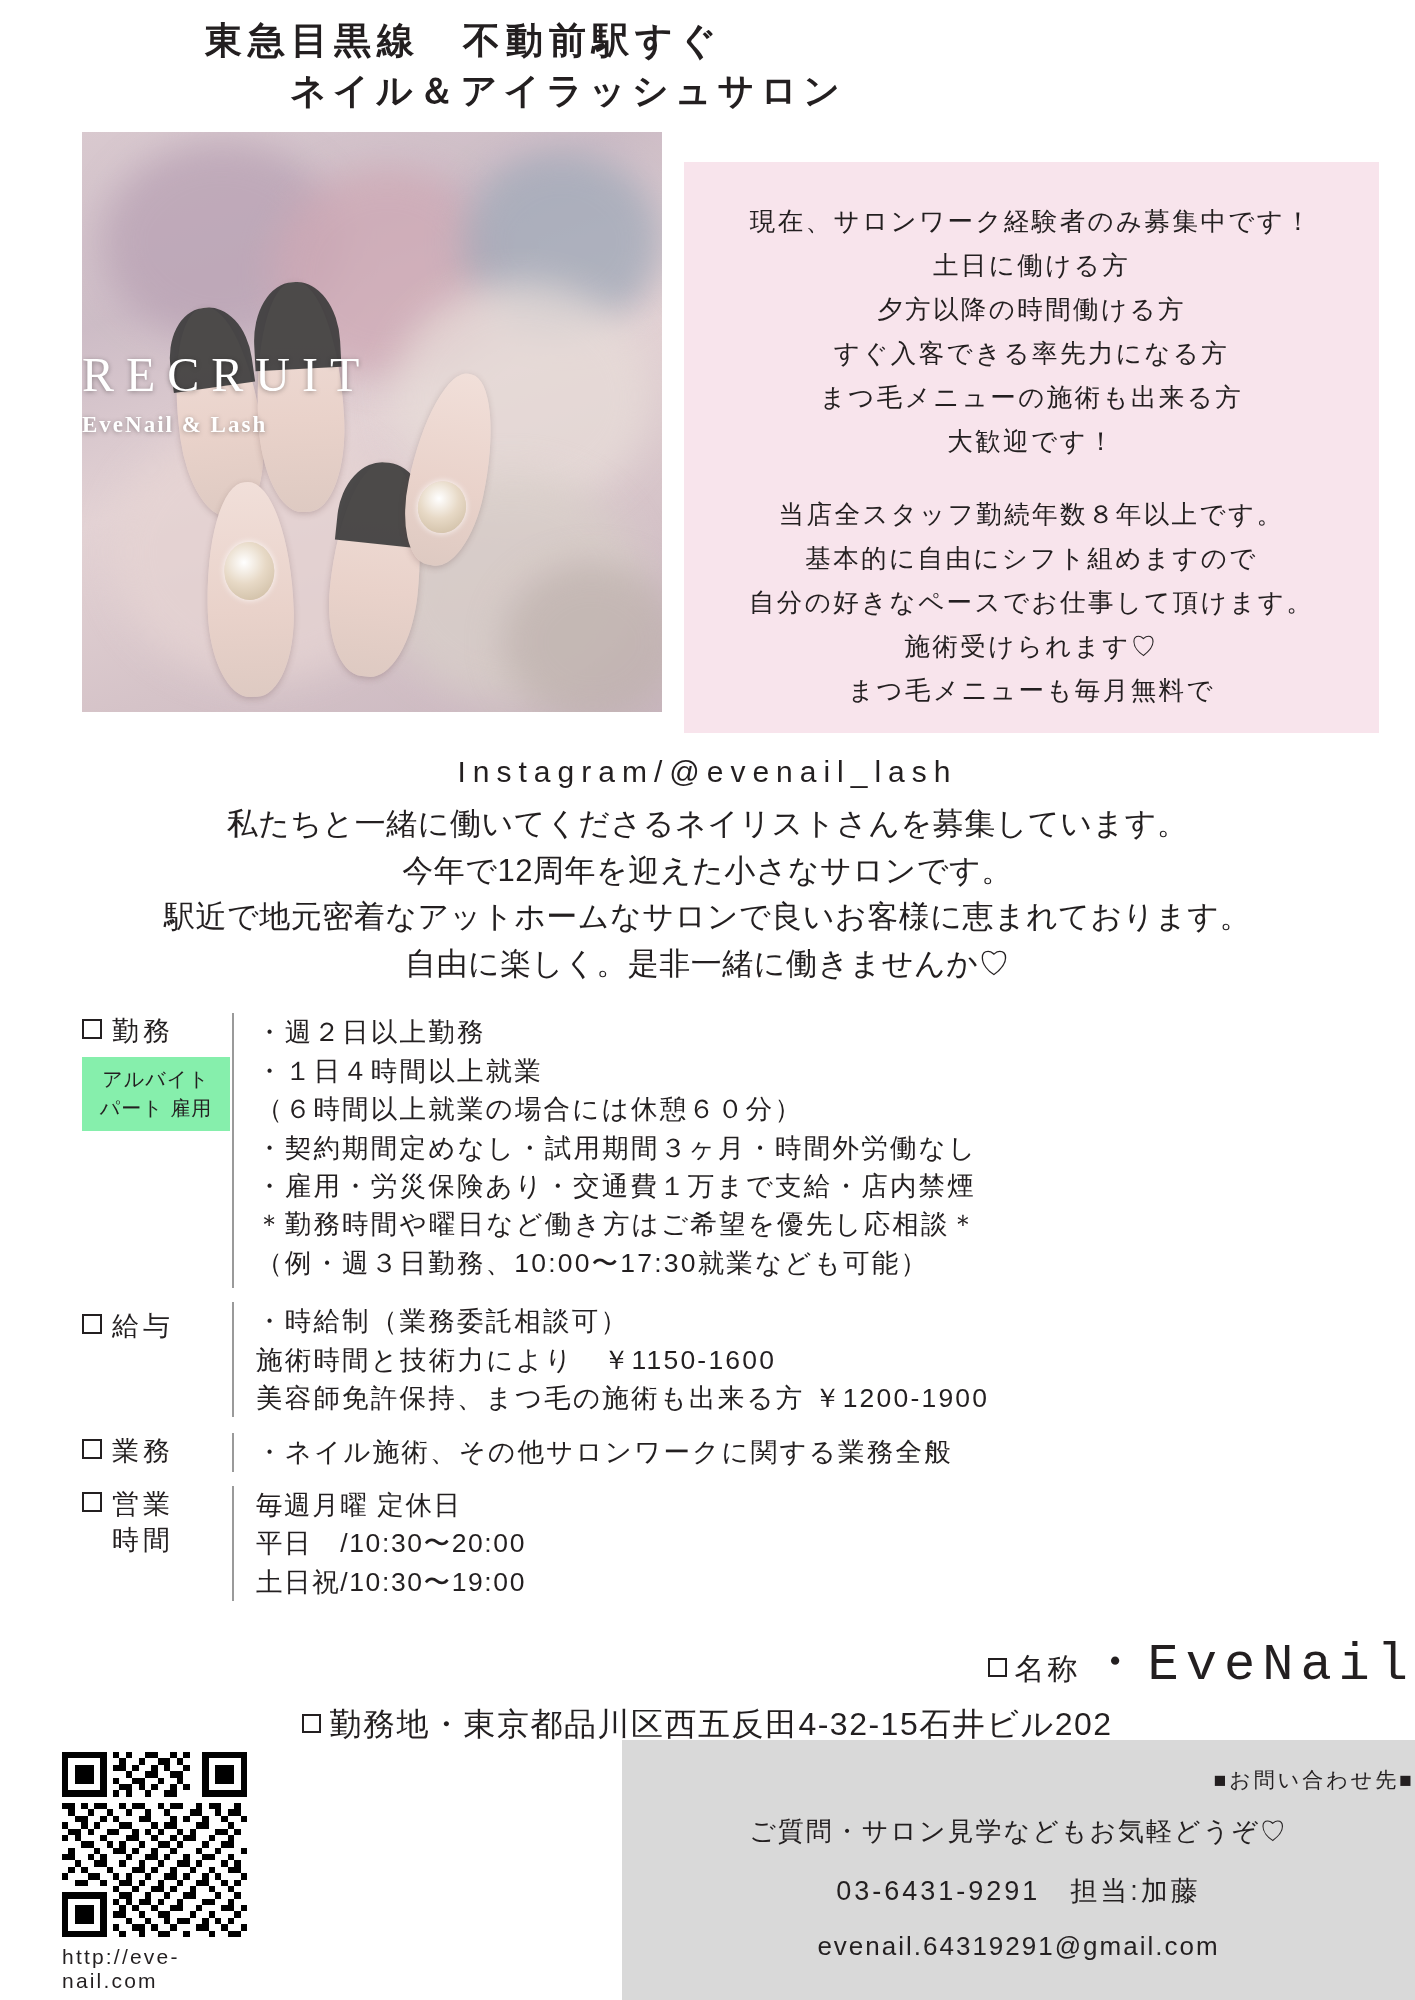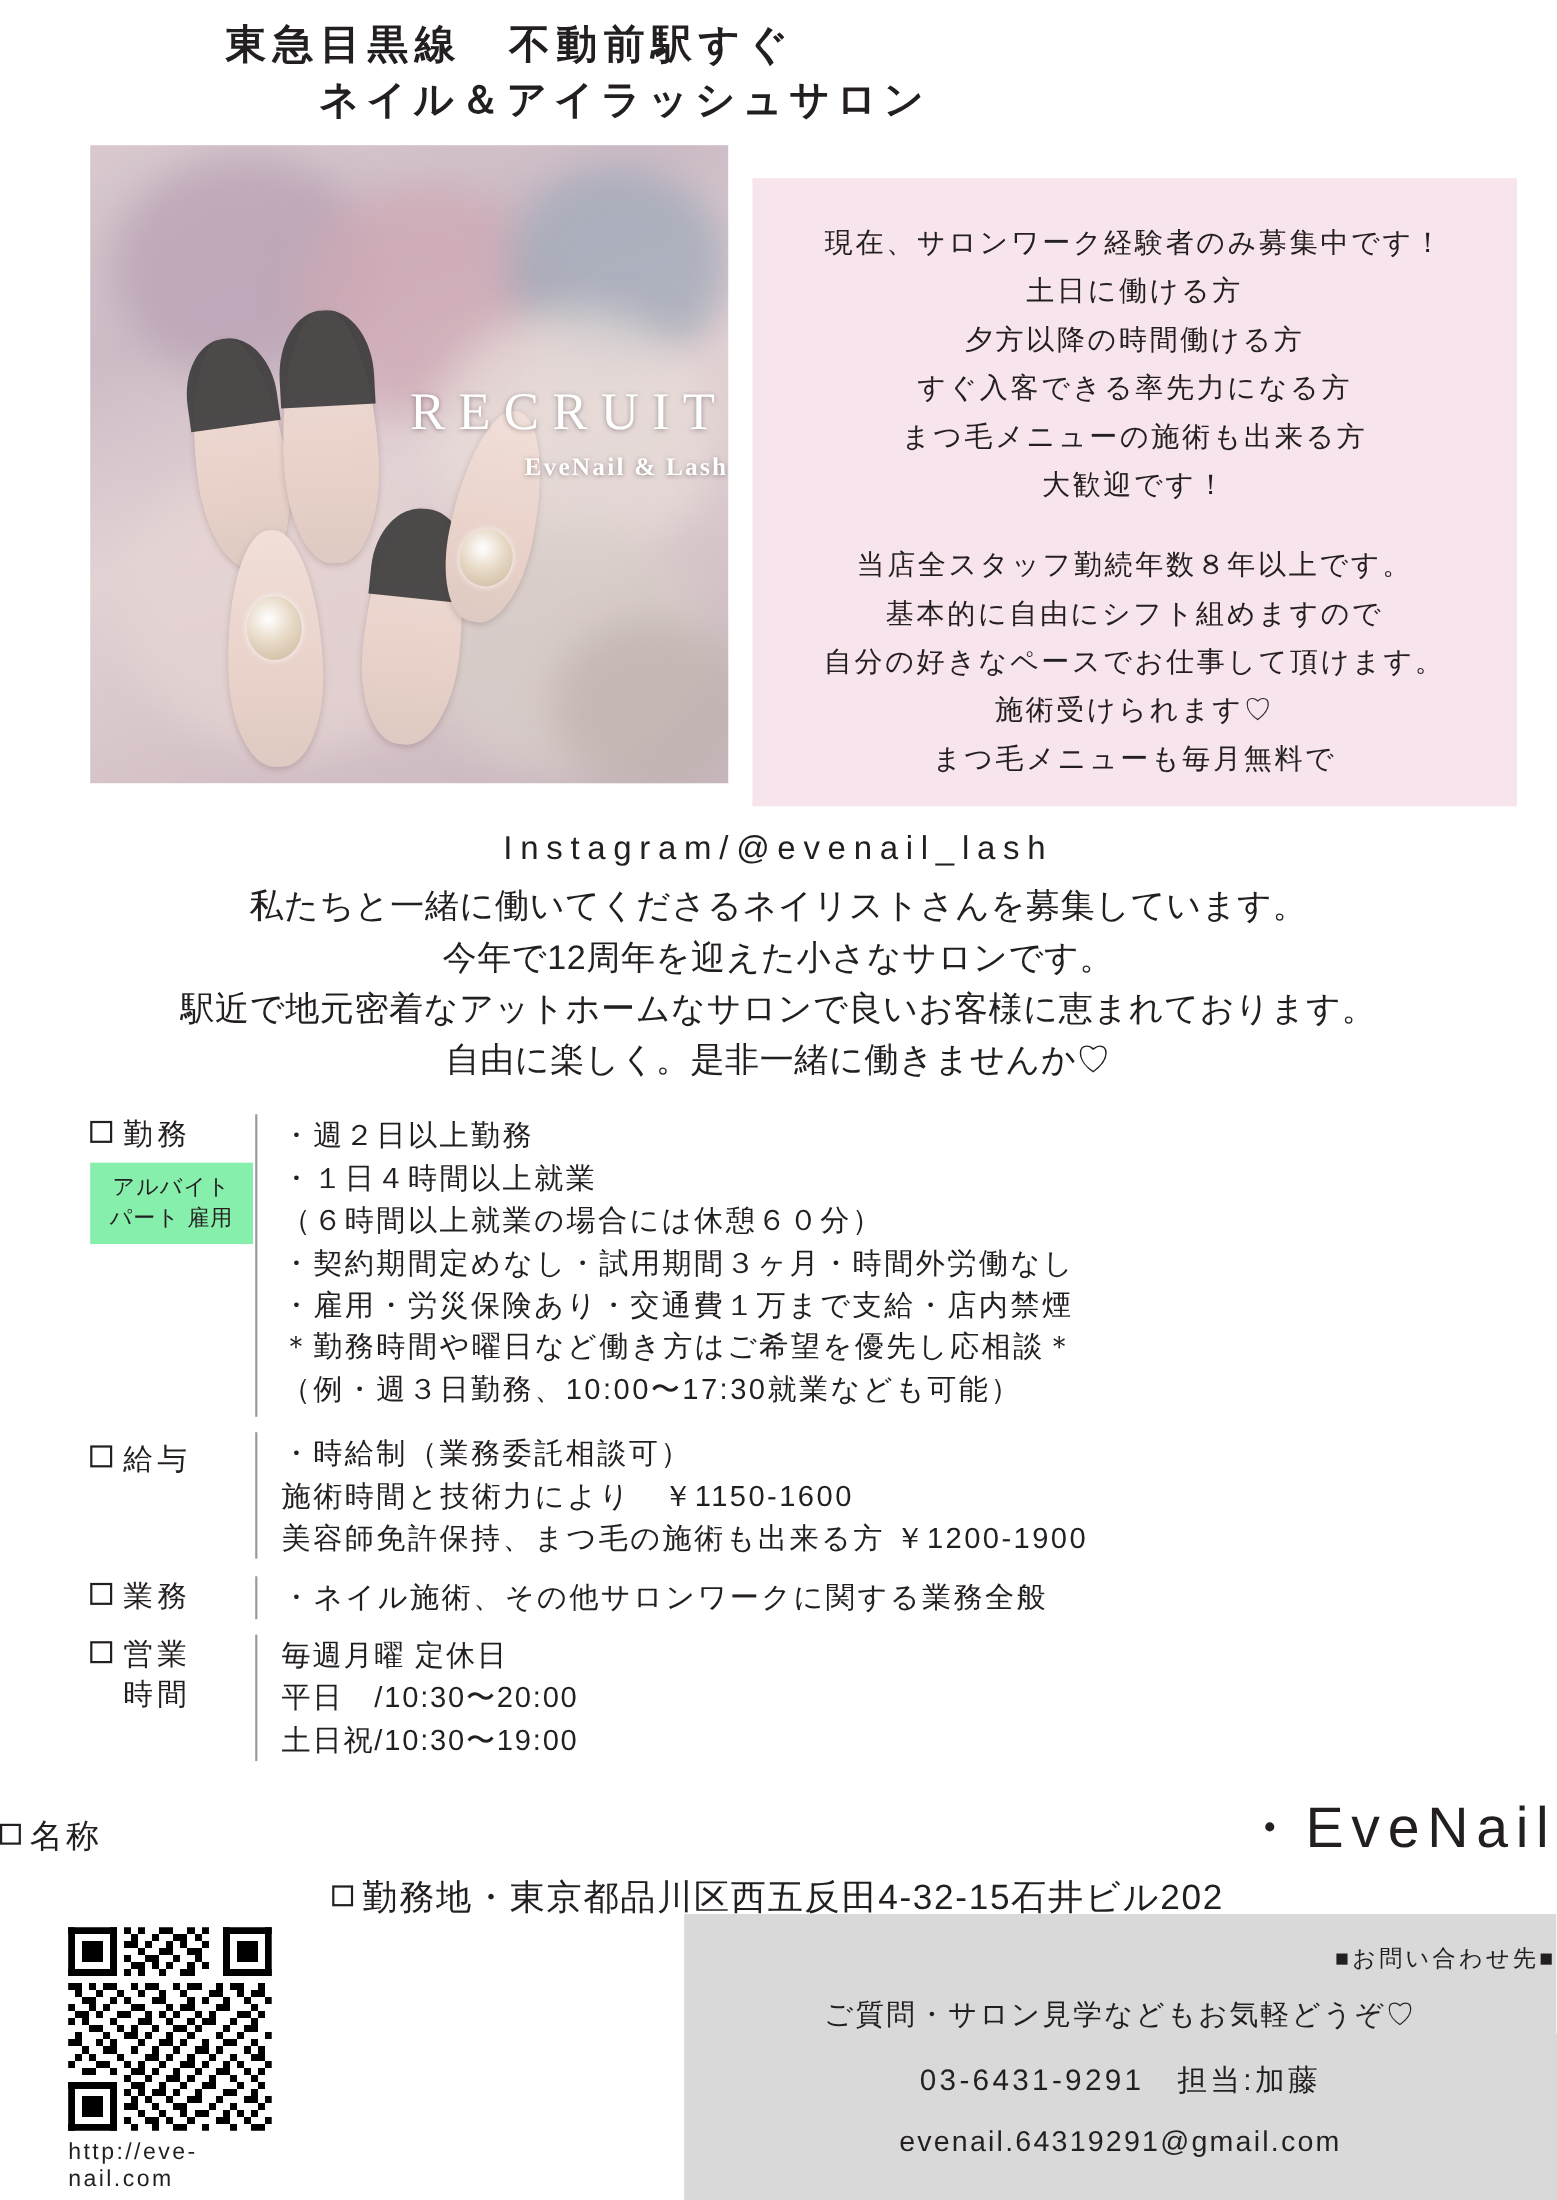--- a/index.html
+++ b/index.html
@@ -87,21 +87,21 @@
   .n4 { left: 125px; top: 350px; width: 86px;  height: 215px; transform: rotate(-2deg); }
   .n5 { left: 330px; top: 240px; width: 76px;  height: 195px; transform: rotate(12deg); }
   .glitter {
     position:absolute; border-radius:50%;
     background: radial-gradient(circle at 40% 35%, #fff 0%, #e7d9c6 45%, #c9b79c 100%);
     box-shadow: 0 0 6px rgba(255,255,255,.9);
   }
   .photo-title {
     position: absolute;
     left: 0; right: 0; top: 215px;
-    text-align: right;
+    text-align: left;
     color: #ffffff;
     text-shadow: 0 1px 5px rgba(0,0,0,.35);
   }
   .photo-title .rt {
     font-family: "Liberation Serif", serif;
     font-size: 48px;
     letter-spacing: 12px;
     font-weight: 400;
   }
   .photo-title .rs {
@@ -197,23 +197,24 @@
   .row-kyuyo .labelcol { padding-top: 6px; }
   .row-gyomu { margin-top: 16px; }
   .row-eigyo { margin-top: 14px; }
   .row-eigyo .valcol p { letter-spacing: 1.6px; }
   .label-two { line-height: 1.35; }
 
   
   .namerow {
     display: flex;
     align-items: baseline;
-    justify-content: space-between;
+    justify-content: flex-end;
     margin-top: 26px;
     letter-spacing: 3px;
+    font-family: Liberation Mono, monospace;
   }
   .namerow .nm-label { font-size: 30px; }
   .namerow .nm-label .box {
     display:inline-block; width:19px; height:19px;
     border:2px solid #231f20; margin-right:8px; vertical-align:2px;
   }
   .namerow .nm-value {
     font-size: 52px;
     letter-spacing: 7px;
     margin-left: 8px;

